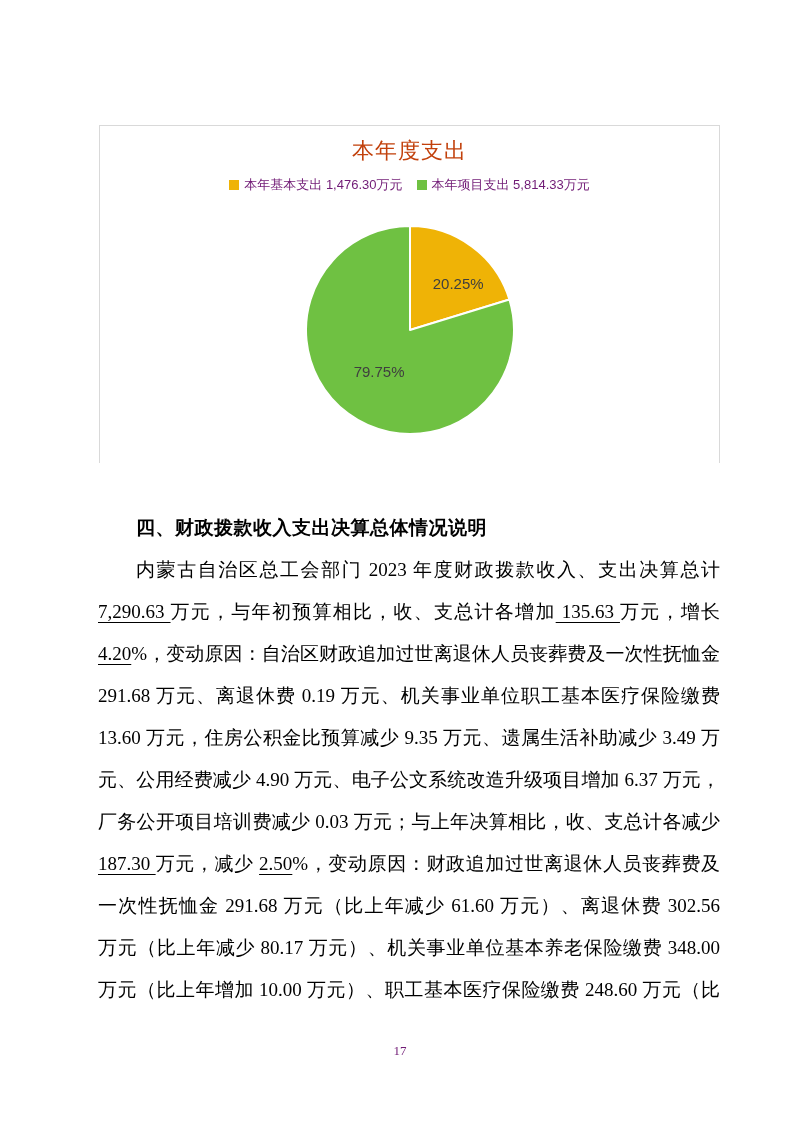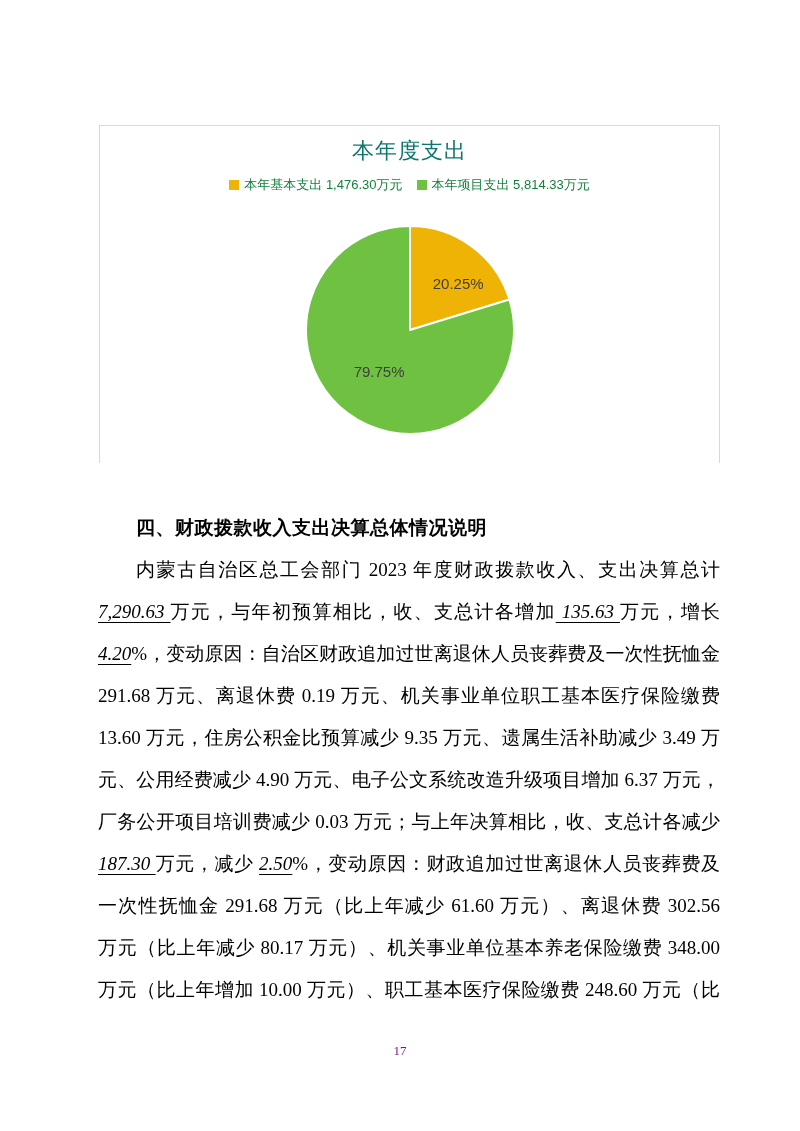--- a/index.html
+++ b/index.html
@@ -27,39 +27,39 @@
     border-bottom: none;
   }
   .chart-title {
     position: relative;
     z-index: 1;
     margin-top: 11px;
     text-align: center;
     font-family: "Liberation Serif", "DejaVu Serif", serif;
     font-size: 22px;
     line-height: 28px;
-    color: #0f766e;
+    color: #c2410c;
     letter-spacing: 1px;
   }
   .legend {
     position: relative;
     z-index: 1;
     margin-top: 11px;
     display: flex;
     justify-content: center;
     align-items: center;
     gap: 14px;
   }
   .legend-item {
     display: flex;
     align-items: center;
     gap: 5px;
     font-family: "Liberation Sans", "DejaVu Sans", sans-serif;
     font-size: 13px;
-    color: #15803d;
+    color: #701a75;
     white-space: nowrap;
   }
   .swatch {
     display: inline-block;
     width: 10px;
     height: 10px;
     flex: 0 0 10px;
   }
   .pie {
     position: absolute;
@@ -92,21 +92,20 @@
     text-align: justify;
     text-align-last: justify;
     text-justify: inter-character;
     white-space: nowrap;
   }
   .tline.indent { text-indent: 2em; }
   .tline .u {
     text-decoration: underline;
     text-decoration-thickness: 1px;
     text-underline-offset: 4px;
-    font-style: italic;
   }
 
   
   .page-number {
     position: absolute;
     left: 0;
     top: 1043px;
     width: 100%;
     text-align: center;
     font-size: 13px;

